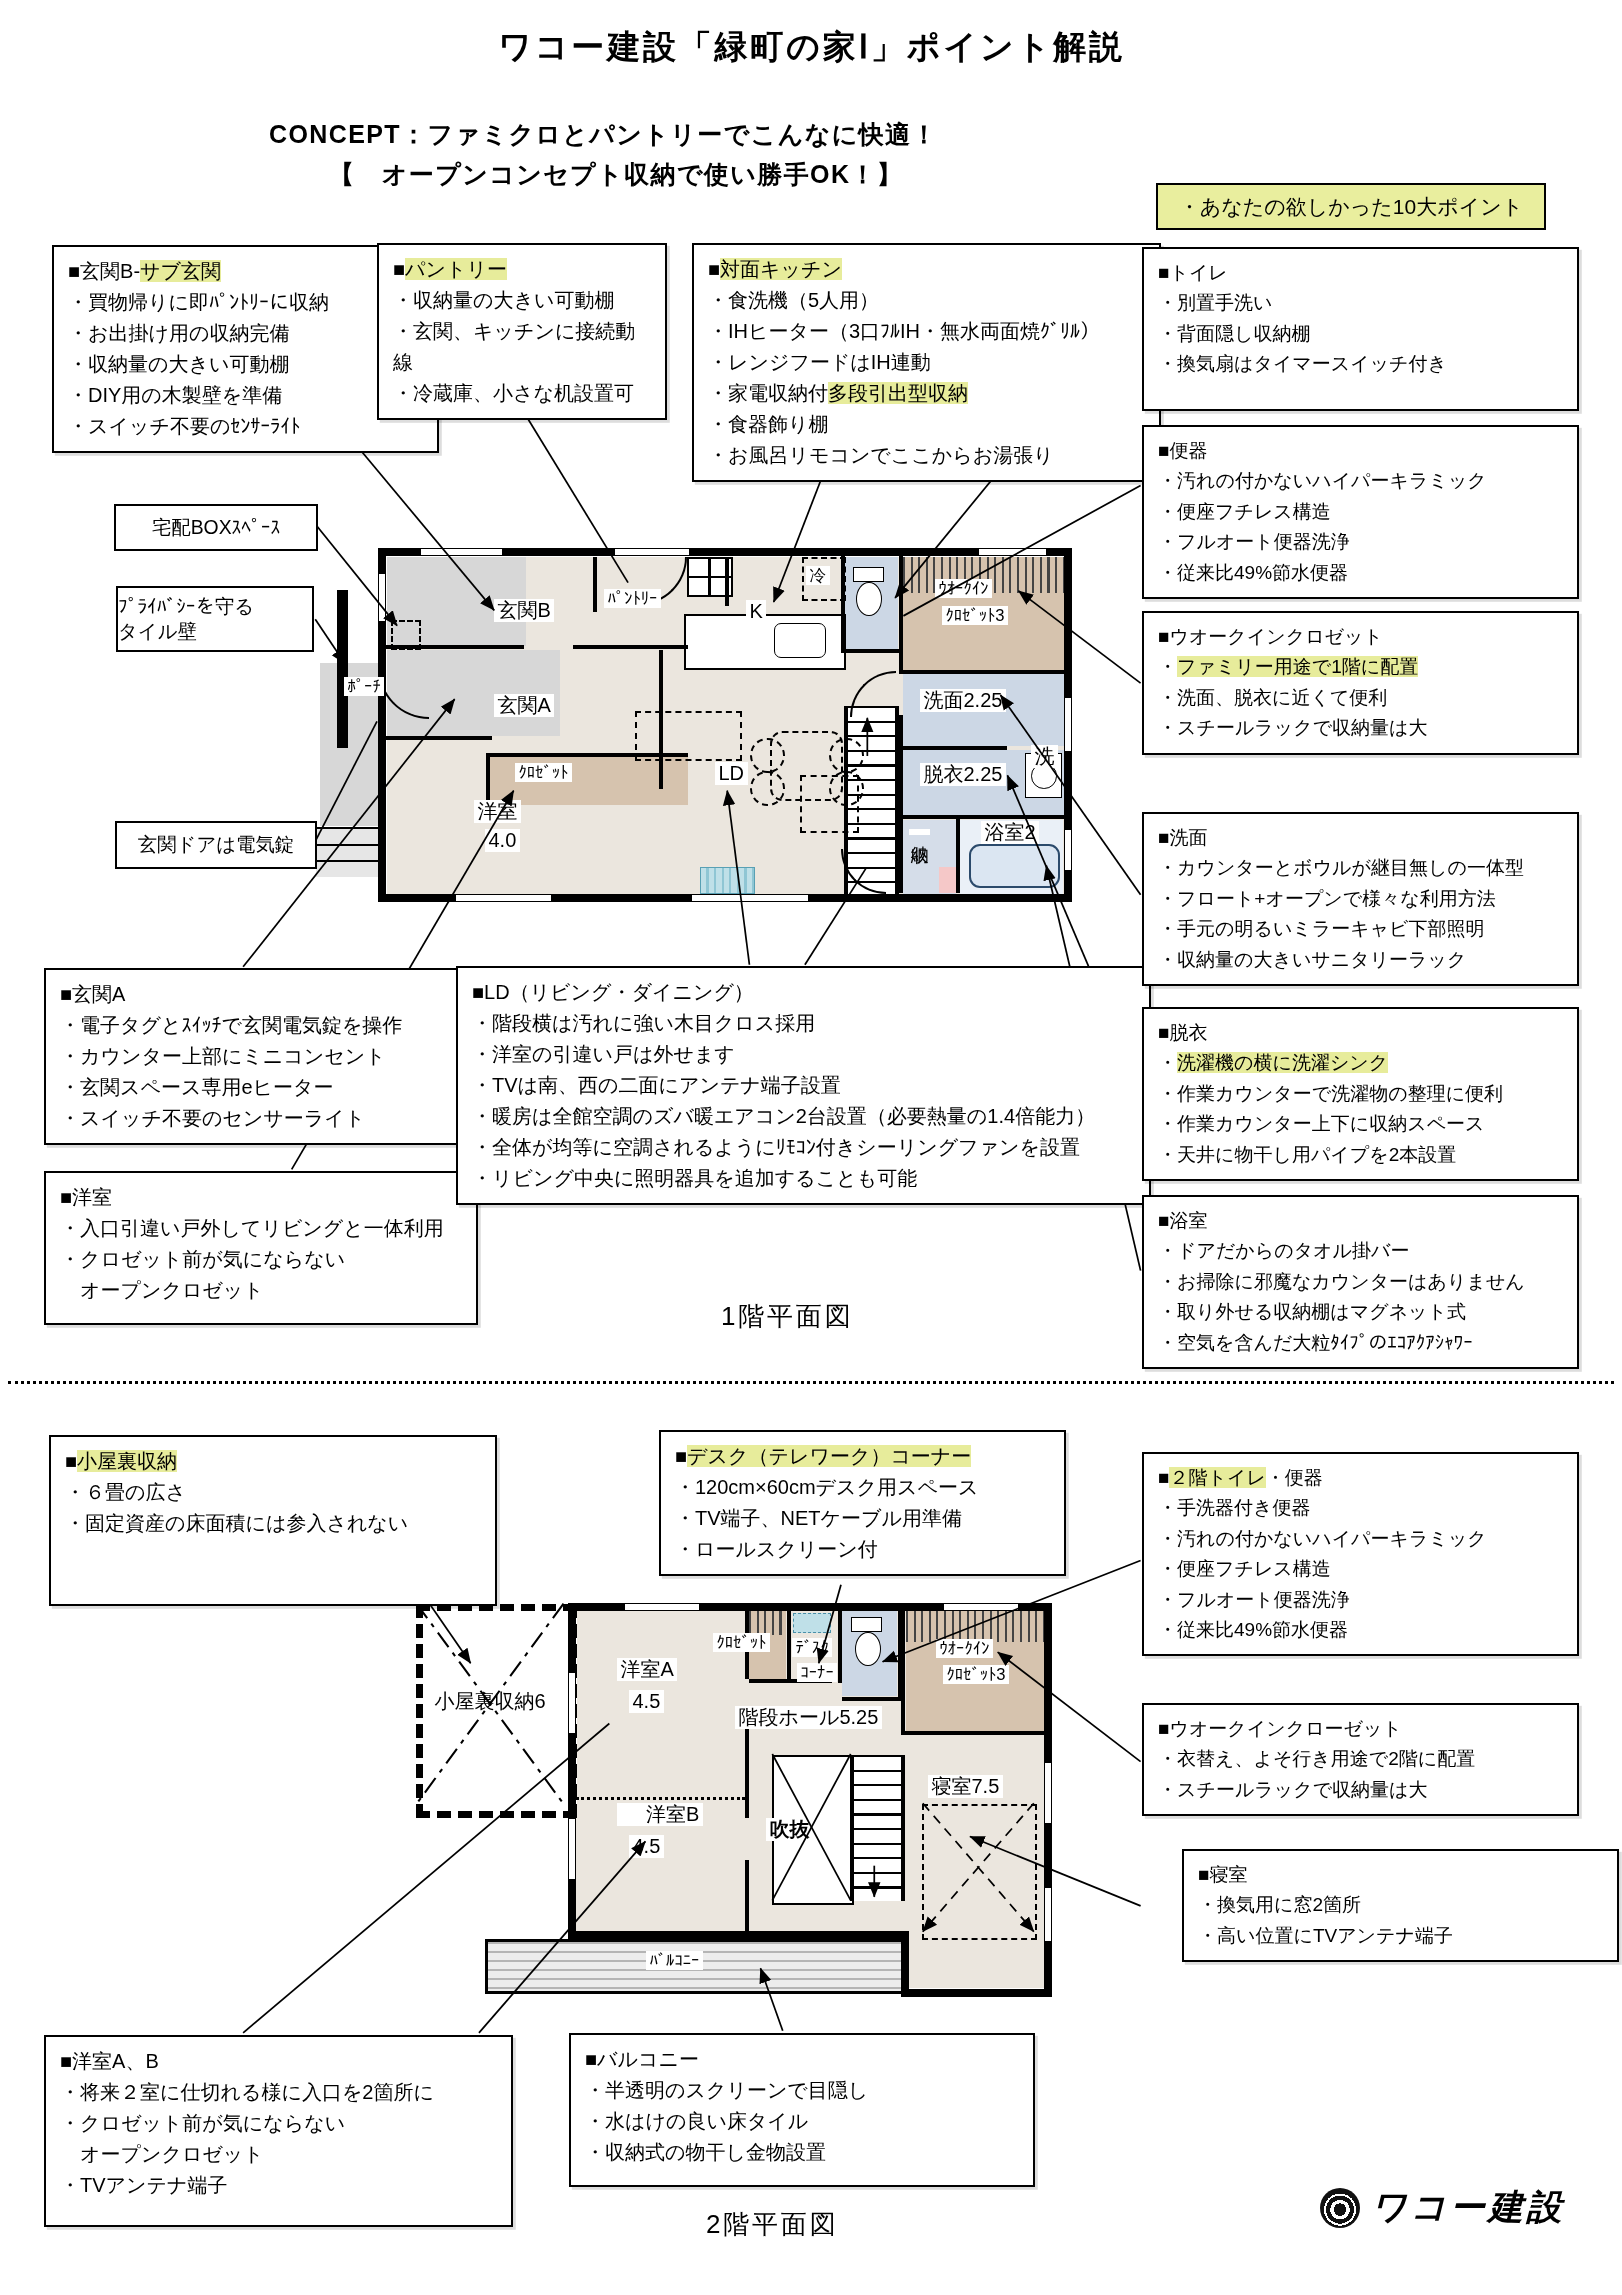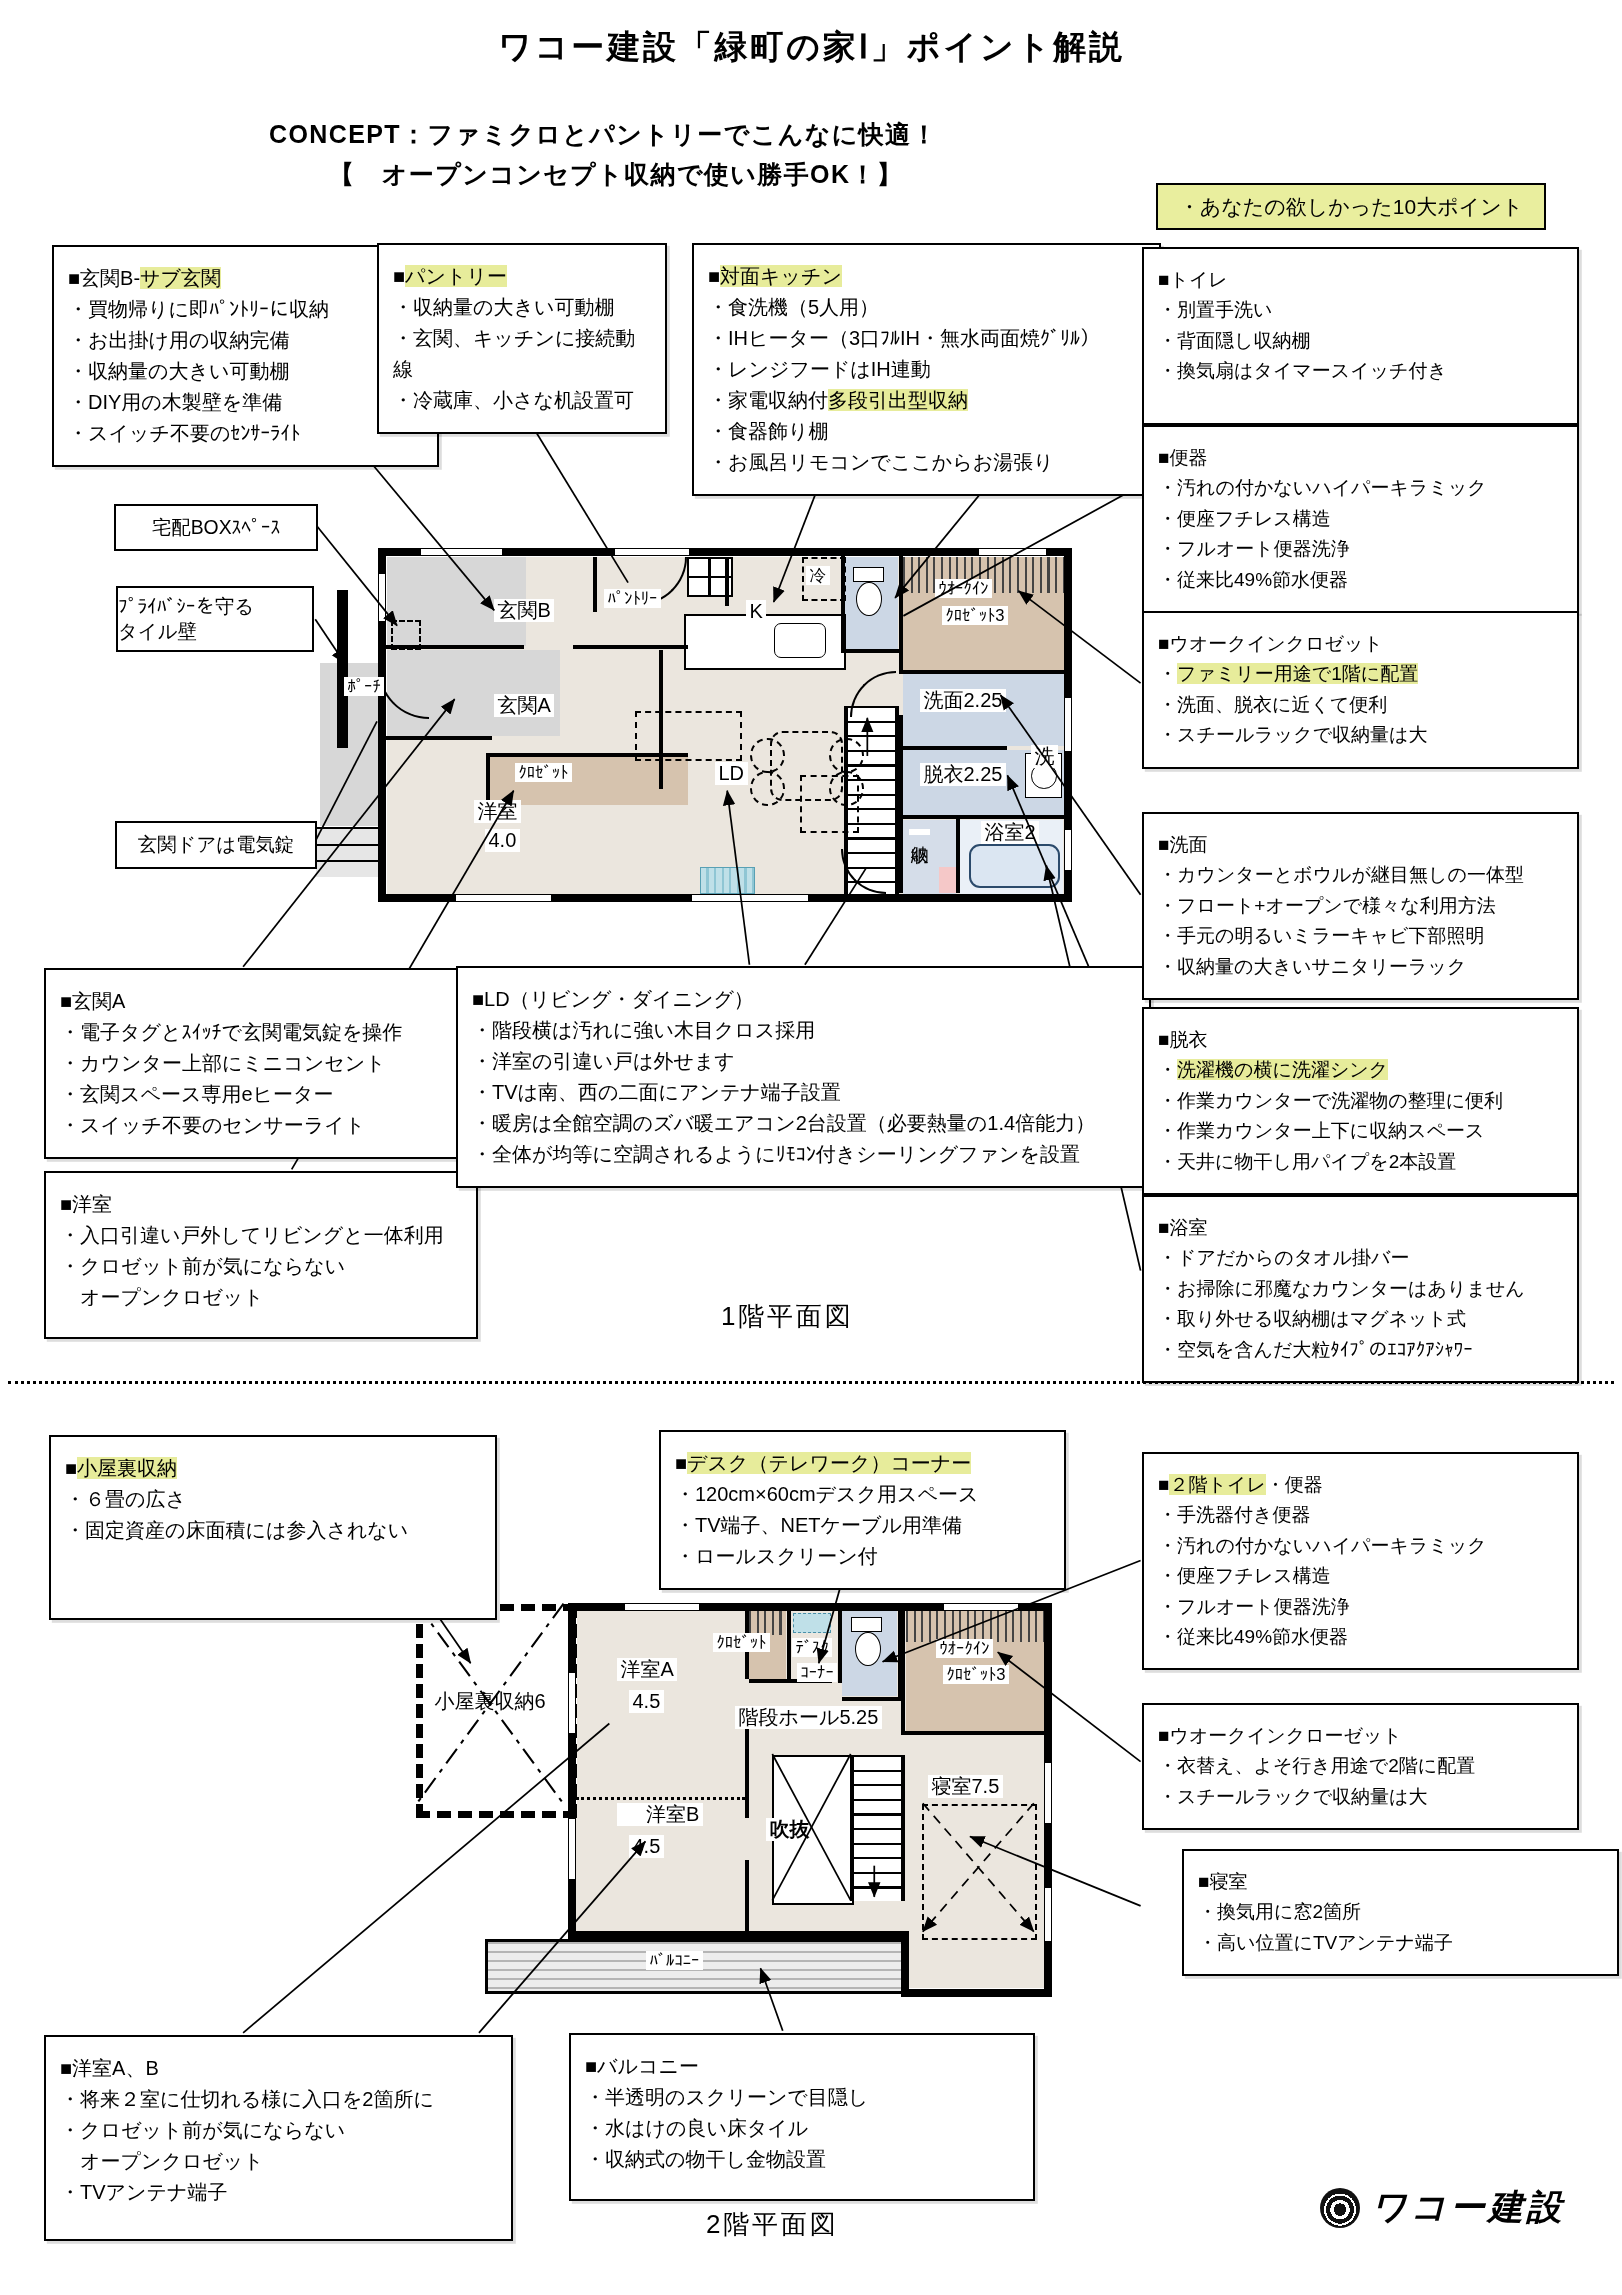--- a/index.html
+++ b/index.html
@@ -3,21 +3,21 @@
 <meta charset="utf-8">
 <style>
   html,body{margin:0;padding:0;background:#fff;}
   body{position:relative;width:1623px;height:2295px;font-family:"Liberation Sans",sans-serif;color:#000;overflow:hidden;}
   .abs{position:absolute;}
   
   .page-title{position:absolute;left:0;right:0;top:25px;text-align:center;font-family:"Liberation Serif",serif;font-size:33px;font-weight:bold;letter-spacing:2.8px;}
   .concept{position:absolute;font-size:25px;font-weight:bold;letter-spacing:1.4px;}
   .banner{position:absolute;left:1156px;top:183px;width:386px;height:43px;background:#e9ee9e;border:2.1px solid #000;display:flex;align-items:center;justify-content:center;font-size:21px;z-index:5;}
   
-  .callout{position:absolute;background:#fff;border:2.8px solid #000;padding:16px 14px;font-size:20px;line-height:1.55;z-index:5;box-shadow:2.8px 2.8px 0 #00000022;}
+  .callout{position:absolute;background:#fff;border:2.8px solid #000;padding:9px 14px;font-size:20px;line-height:1.55;z-index:5;box-shadow:2.8px 2.8px 0 #00000022;}
   .callout.rt{font-size:19px;line-height:1.6;}
   .hl{background:#e7ec9b;}
   .hl:empty{display:none;}
   .smallbox{position:absolute;background:#fff;border:2.8px solid #000;display:flex;flex-direction:column;align-items:center;justify-content:center;font-size:19.4px;z-index:5;text-align:left;line-height:1.3;}
   .caption{position:absolute;font-size:26px;letter-spacing:2.8px;z-index:5;}
   .divider{position:absolute;left:8.3px;top:1381px;width:1606px;border-top:3.5px dotted #000;}
   
   .wall{position:absolute;background:#000;z-index:2;}
   .fill{position:absolute;z-index:0;}
   .fix{position:absolute;z-index:1;}
@@ -96,20 +96,21 @@
     <div class="c-line"><span>・クロゼット前が気にならない</span></div>
     <div class="c-line"><span>　オープンクロゼット</span></div>
   </div>
 <div class="callout" style="left:456px;top:966px;width:663px;">
     <div class="c-title"><span>■LD（リビング・ダイニング）</span></div>
     <div class="c-line"><span>・階段横は汚れに強い木目クロス採用</span></div>
     <div class="c-line"><span>・洋室の引違い戸は外せます</span></div>
     <div class="c-line"><span>・TVは南、西の二面にアンテナ端子設置</span></div>
     <div class="c-line"><span>・暖房は全館空調のズバ暖エアコン2台設置（必要熱量の1.4倍能力）</span></div>
     <div class="c-line"><span>・全体が均等に空調されるようにﾘﾓｺﾝ付きシーリングファンを設置</span></div>
+    <div class="c-line"><span>・リビング中央に照明器具を追加することも可能</span></div>
   </div>
 <div class="callout rt" style="left:1142px;top:247px;width:405px;min-height:142px;">
     <div class="c-title"><span>■トイレ</span></div>
     <div class="c-line"><span>・別置手洗い</span></div>
     <div class="c-line"><span>・背面隠し収納棚</span></div>
     <div class="c-line"><span>・換気扇はタイマースイッチ付き</span></div>
   </div>
 <div class="callout rt" style="left:1142px;top:425px;width:405px;">
     <div class="c-title"><span>■便器</span></div>
     <div class="c-line"><span>・汚れの付かないハイパーキラミック</span></div>

